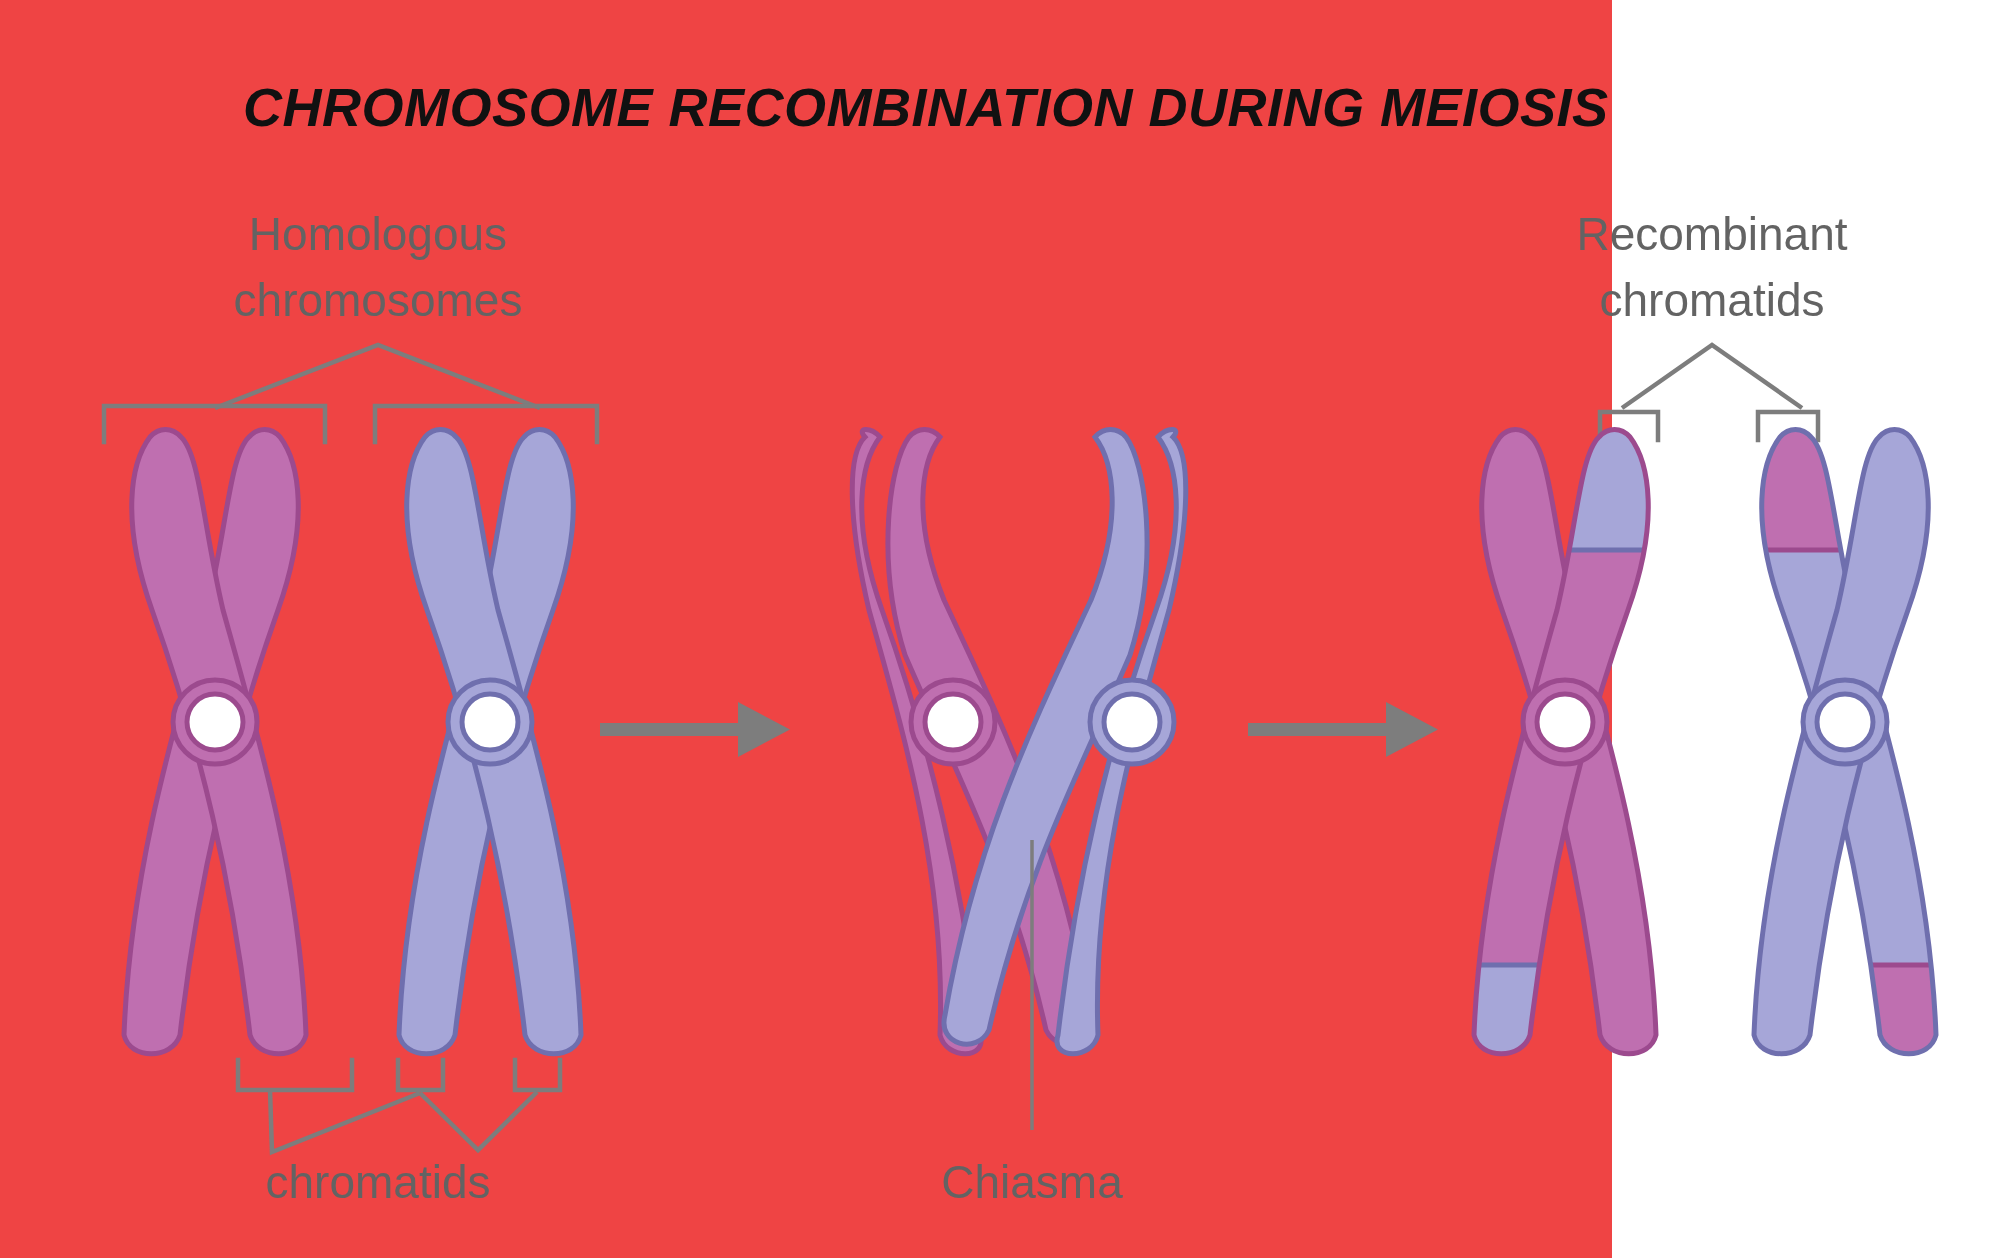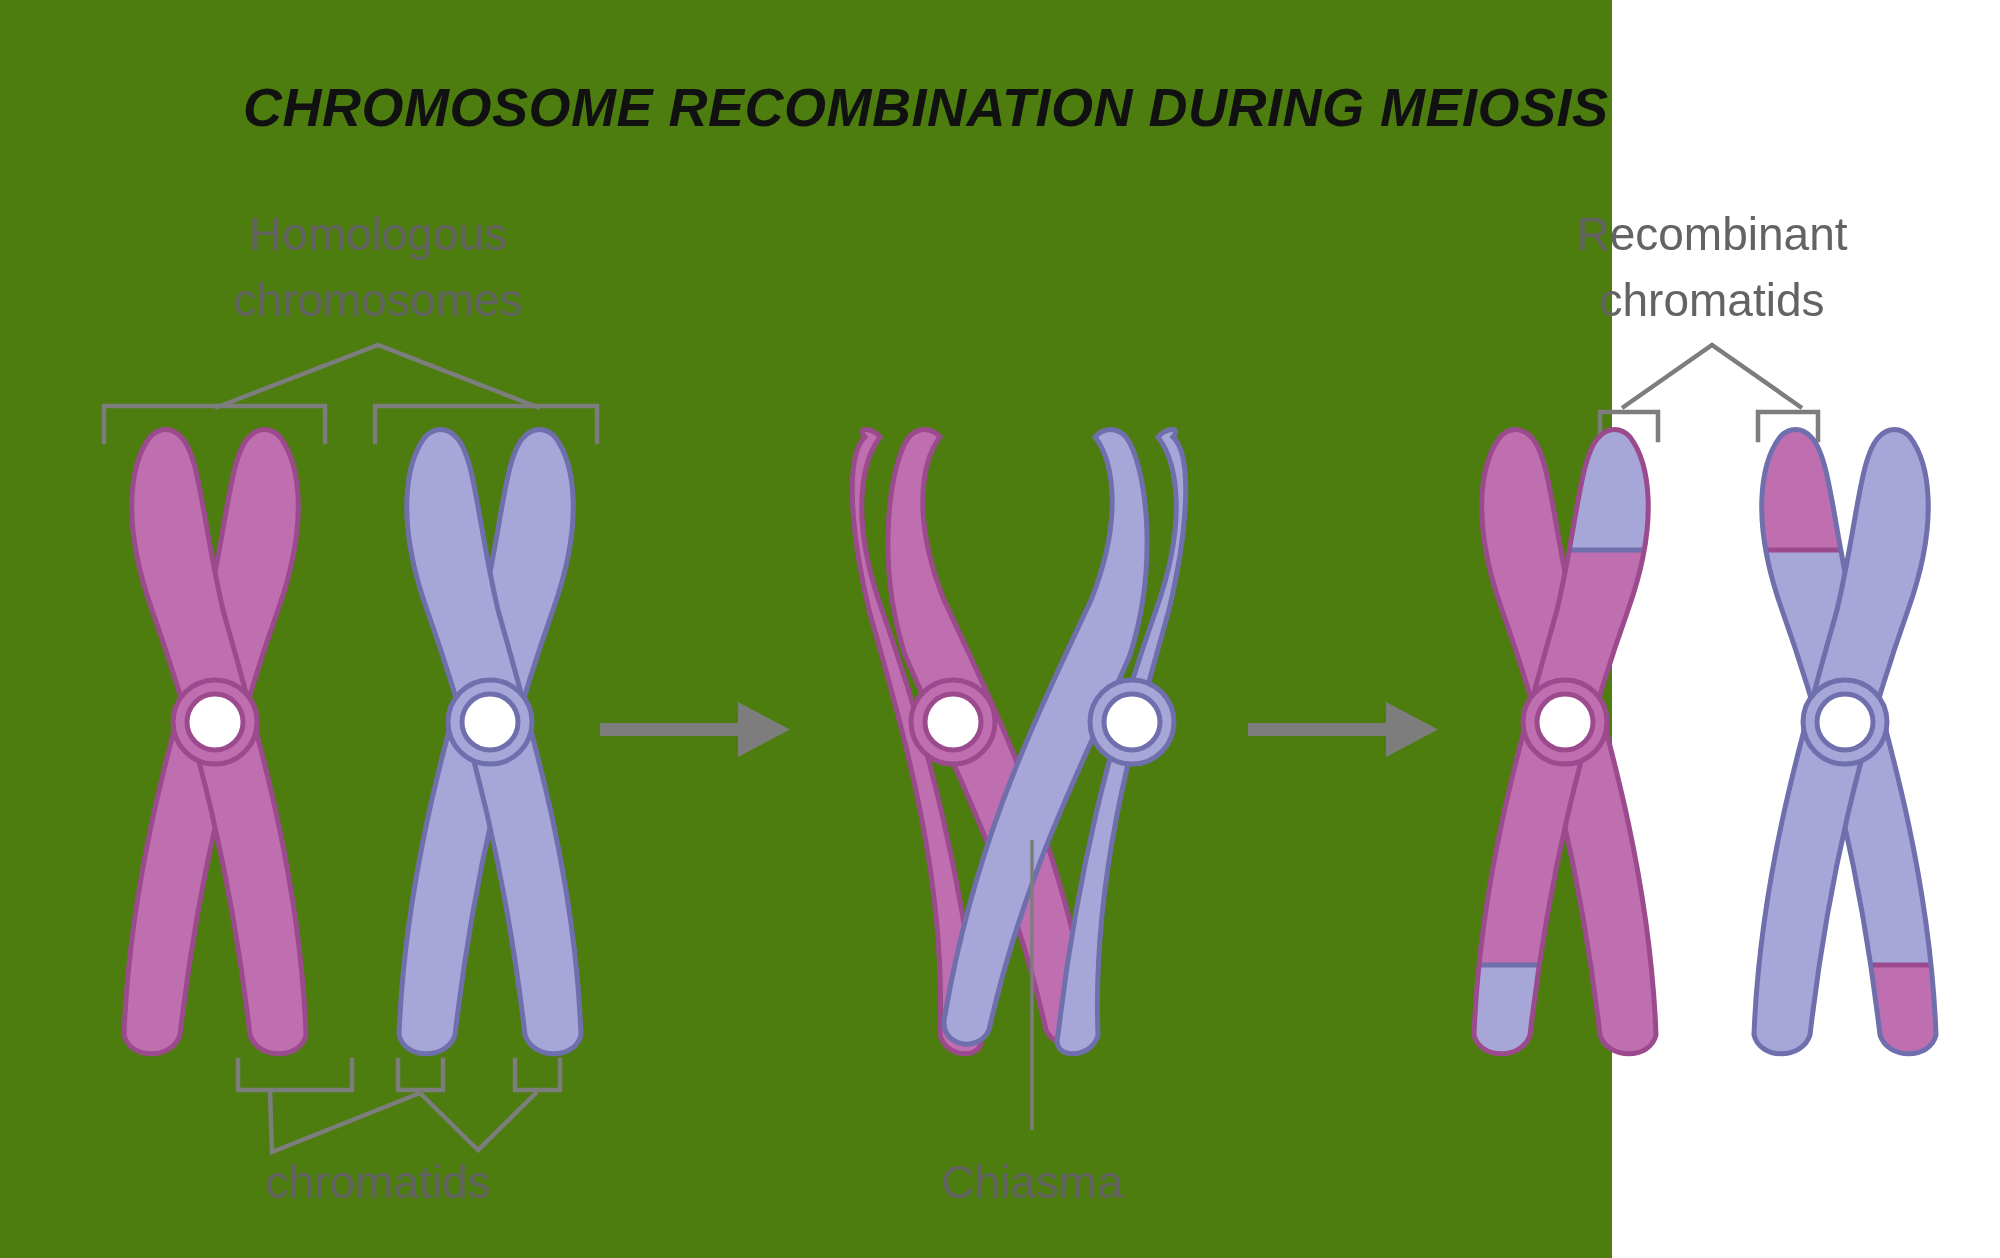--- a/index.html
+++ b/index.html
@@ -1,18 +1,18 @@
 <!DOCTYPE html>
 <html><head>
 <meta charset="utf-8">
 <style>
   html,body{margin:0;padding:0;background:#ffffff;}
   body{width:2000px;height:1258px;overflow:hidden;
        font-family:"Liberation Sans","DejaVu Sans",sans-serif;}
-  #stage{position:relative;width:1612px;height:1258px;background:#4d7c0f;}
+  #stage{position:relative;width:1612px;height:1258px;background:#ef4444;}
   #diagram{position:absolute;left:0;top:0;width:2000px;height:1258px;}
   .ttl{font-weight:bold;font-style:italic;font-size:54px;fill:#111111;
        letter-spacing:0.5px;font-family:"Liberation Sans","DejaVu Sans",sans-serif;}
   .lbl{font-size:46px;fill:#636363;font-family:"Liberation Sans","DejaVu Sans",sans-serif;}
   .brk{fill:none;stroke:#7d7d7d;stroke-width:4.5;stroke-linecap:square;stroke-linejoin:miter;}
   .ptr{fill:none;stroke:#7d7d7d;stroke-width:4.5;stroke-linecap:butt;stroke-linejoin:miter;}
   .lead{fill:none;stroke:#7d7d7d;stroke-width:3.5;}
   .arw{fill:#7d7d7d;}
 </style>
 </head>

